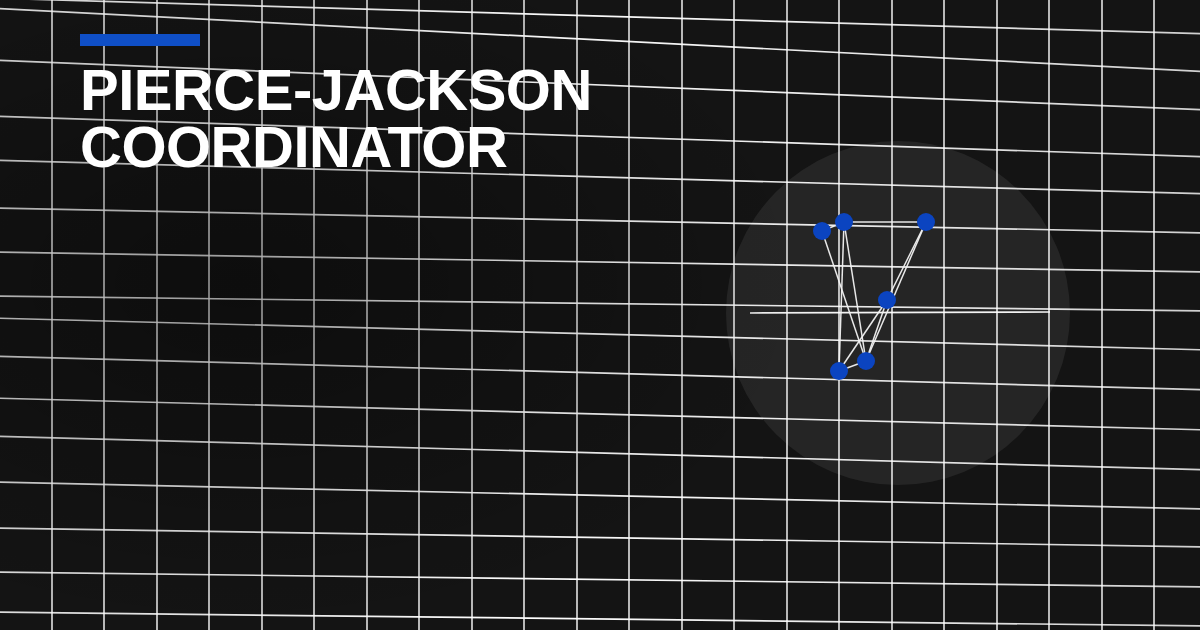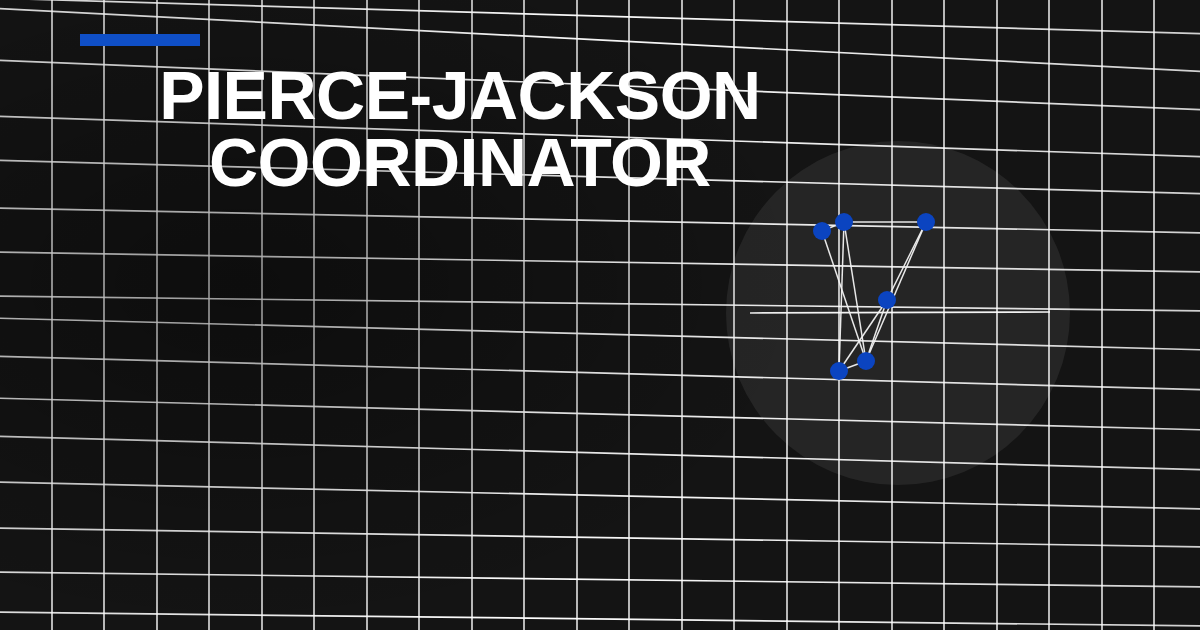--- a/index.html
+++ b/index.html
@@ -61,26 +61,25 @@
   .headline {
     position: absolute;
     left: 80px;
     top: 62px;
     width: 760px;
     margin: 0;
     padding: 0;
     color: #ffffff;
     font-family: "Liberation Sans", sans-serif;
     font-weight: 700;
-    font-size: 68px;
+    font-size: 58px;
     line-height: 0.98;
     letter-spacing: -0.5px;
     text-transform: uppercase;
     text-shadow: 0 0 1px rgba(0,0,0,0.25);
-    text-align: center;
   }
   .headline .line {
     display: block;
     white-space: nowrap;
   }
 
   
   .graphic {
     position: absolute;
     left: 726px;

